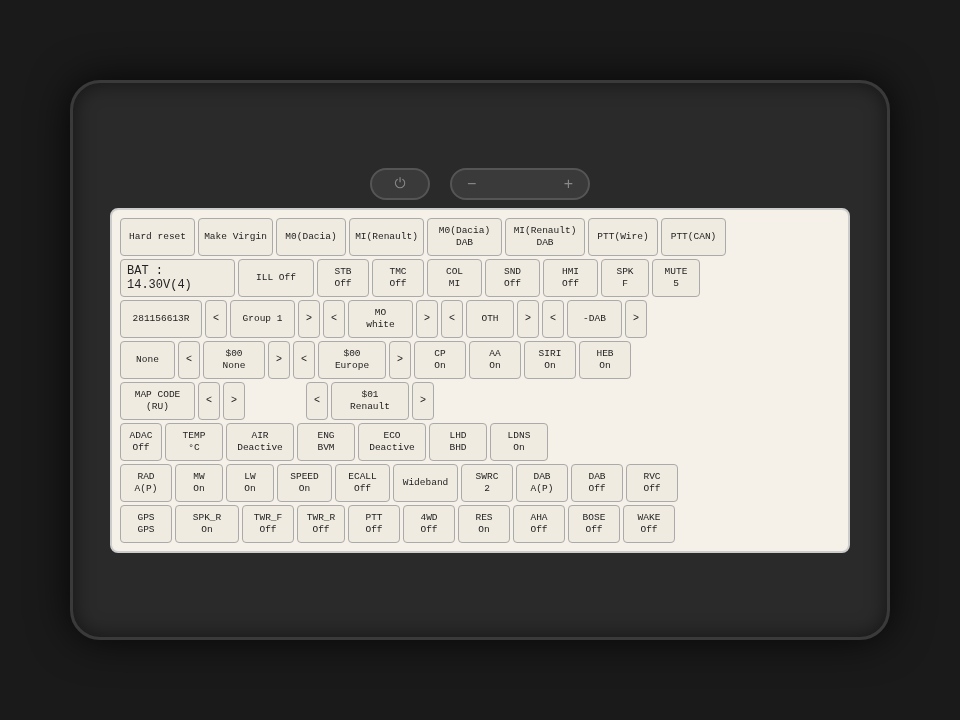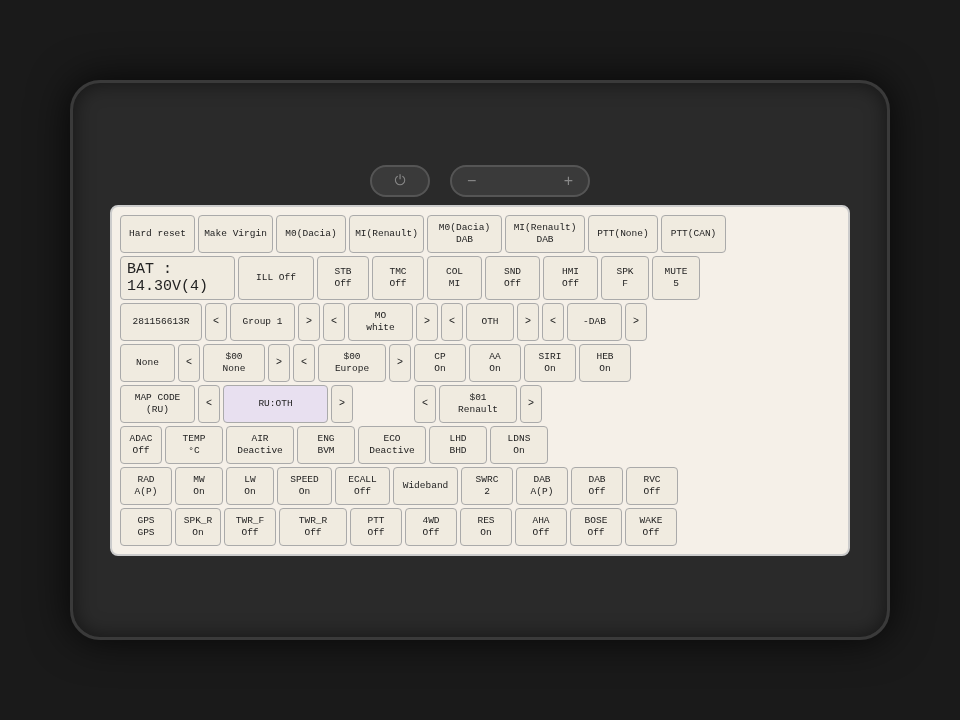--- a/index.html
+++ b/index.html
@@ -112,21 +112,21 @@
       padding: 2px;
     }
 
     .status-display {
       background: #f0ebe0;
       border: 1px solid #aaa;
       border-radius: 4px;
       display: flex;
       align-items: center;
       justify-content: center;
-      font-size: 15px;
+      font-size: 12px;
       color: #222;
       padding: 4px 6px;
       min-height: 38px;
       flex-shrink: 0;
     }
   </style>
 </head>
 <body>
 
 <div class="device-frame">
@@ -141,21 +141,21 @@
   <div class="screen">
     <div class="btn-grid">
 
       <div class="btn-row">
         <div class="btn" style="width:75px">Hard reset</div>
         <div class="btn" style="width:75px">Make Virgin</div>
         <div class="btn" style="width:70px">M0(Dacia)</div>
         <div class="btn" style="width:75px">MI(Renault)</div>
         <div class="btn" style="width:75px">M0(Dacia)<br>DAB</div>
         <div class="btn" style="width:80px">MI(Renault)<br>DAB</div>
-        <div class="btn" style="width:70px">PTT(None)</div>
+        <div class="btn" style="width:70px">PTT(Wire)</div>
         <div class="btn" style="width:65px">PTT(CAN)</div>
       </div>
 
       <div class="btn-row">
         <div class="status-display" style="width:115px">BAT : 14.30V(4)</div>
         <div class="btn" style="width:76px">ILL Off</div>
         <div class="btn" style="width:52px">STB<br>Off</div>
         <div class="btn" style="width:52px">TMC<br>Off</div>
         <div class="btn" style="width:55px">COL<br>MI</div>
         <div class="btn" style="width:55px">SND<br>Off</div>
@@ -190,21 +190,20 @@
         <div class="btn btn-small" style="width:22px">&gt;</div>
         <div class="btn" style="width:52px">CP<br>On</div>
         <div class="btn" style="width:52px">AA<br>On</div>
         <div class="btn" style="width:52px">SIRI<br>On</div>
         <div class="btn" style="width:52px">HEB<br>On</div>
       </div>
 
       <div class="btn-row">
         <div class="btn" style="width:75px">MAP CODE<br>(RU)</div>
         <div class="btn btn-small" style="width:22px">&lt;</div>
-        <div class="btn" style="width:105px; background:#e8e0f0;">RU:OTH</div>
         <div class="btn btn-small" style="width:22px">&gt;</div>
         <div style="width:55px"></div>
         <div class="btn btn-small" style="width:22px">&lt;</div>
         <div class="btn" style="width:78px">$01<br>Renault</div>
         <div class="btn btn-small" style="width:22px">&gt;</div>
       </div>
 
       <div class="btn-row">
         <div class="btn" style="width:42px">ADAC<br>Off</div>
         <div class="btn" style="width:58px">TEMP<br>°C</div>
@@ -223,23 +222,23 @@
         <div class="btn" style="width:55px">ECALL<br>Off</div>
         <div class="btn" style="width:65px">Wideband</div>
         <div class="btn" style="width:52px">SWRC<br>2</div>
         <div class="btn" style="width:52px">DAB<br>A(P)</div>
         <div class="btn" style="width:52px">DAB<br>Off</div>
         <div class="btn" style="width:52px">RVC<br>Off</div>
       </div>
 
       <div class="btn-row">
         <div class="btn" style="width:52px">GPS<br>GPS</div>
-        <div class="btn" style="width:46px">SPK_R<br>On</div>
+        <div class="btn" style="width:64px">SPK_R<br>On</div>
         <div class="btn" style="width:52px">TWR_F<br>Off</div>
-        <div class="btn" style="width:68px">TWR_R<br>Off</div>
+        <div class="btn" style="width:48px">TWR_R<br>Off</div>
         <div class="btn" style="width:52px">PTT<br>Off</div>
         <div class="btn" style="width:52px">4WD<br>Off</div>
         <div class="btn" style="width:52px">RES<br>On</div>
         <div class="btn" style="width:52px">AHA<br>Off</div>
         <div class="btn" style="width:52px">BOSE<br>Off</div>
         <div class="btn" style="width:52px">WAKE<br>Off</div>
       </div>
 
     </div>
   </div>

